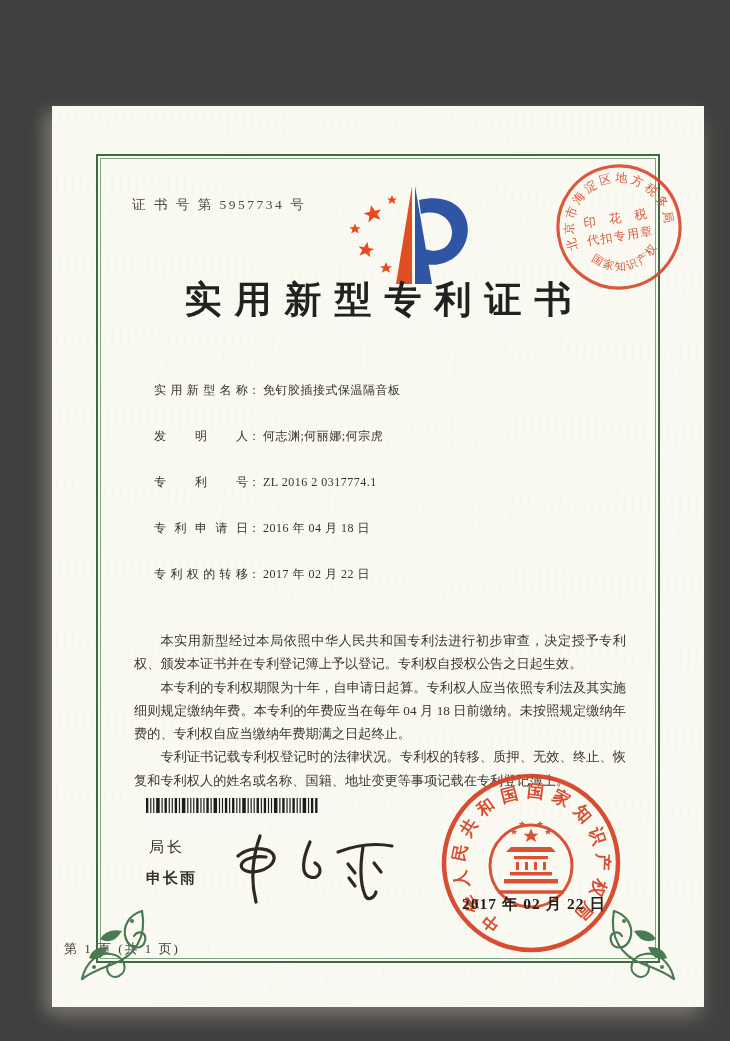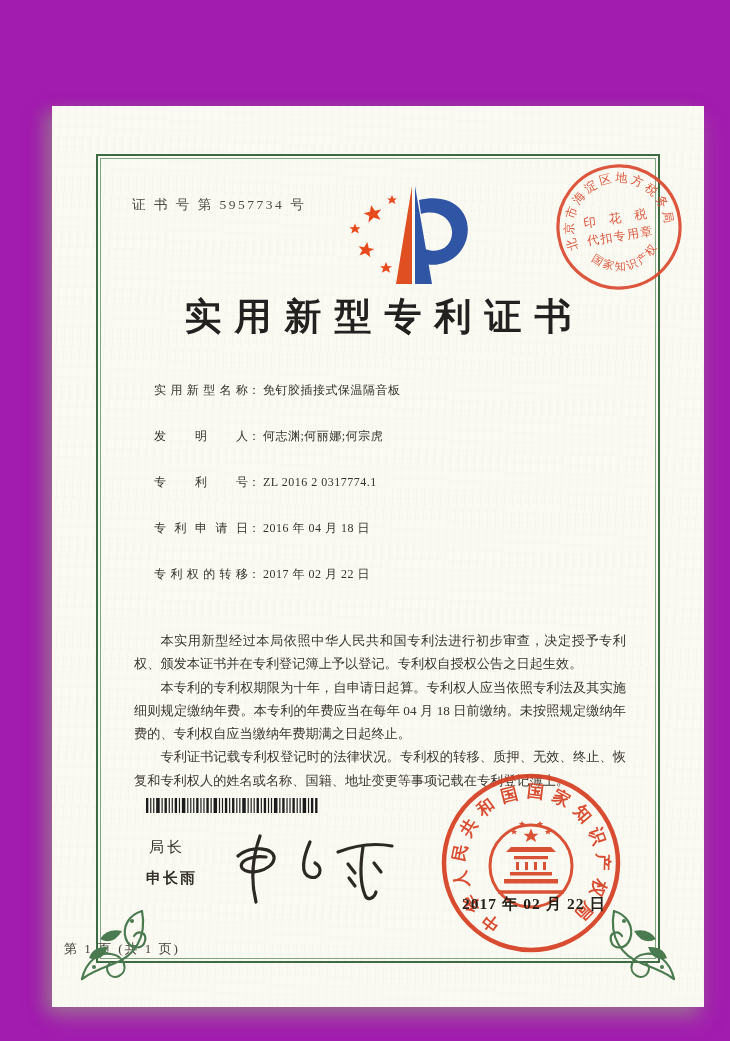--- a/index.html
+++ b/index.html
@@ -1,33 +1,33 @@
 <!DOCTYPE html>
 <html><head>
 <meta charset="utf-8">
 <style>
   html,body{margin:0;padding:0;width:730px;height:1041px;overflow:hidden;
     background:#fbfbf8;font-family:"Liberation Serif","DejaVu Serif",serif;}
-  .photo{position:relative;width:730px;height:1041px;background:#a21caf;}
+  .photo{position:relative;width:730px;height:1041px;background:#404040;}
   .sheet{
     position:absolute;left:52px;top:106px;width:652px;height:901px;
     background-color:#fbfaf2;
     background-image:
       repeating-linear-gradient(93deg, rgba(150,185,150,0.055) 0 1px, rgba(0,0,0,0) 1px 8px),
       repeating-linear-gradient(2deg, rgba(160,195,160,0.045) 0 1px, rgba(0,0,0,0) 1px 10px);
     box-shadow:-9px 5px 14px rgba(148,143,130,.5), 0 12px 20px rgba(160,154,140,.35);
   }
   .frame{position:absolute;left:44px;right:44px;top:48px;bottom:44px;
     border:2px solid #3c6b44;}
   .frame::after{content:"";position:absolute;inset:2px;border:1px solid #7ea581;}
   .cert-number{position:absolute;left:80px;top:90px;font-size:13.5px;color:#4d4a45;
     letter-spacing:2.5px;}
   .logo{position:absolute;left:288px;top:74px;}
   .tax-seal{position:absolute;left:500px;top:54px;transform:rotate(-9deg);opacity:.9;}
-  .title{position:absolute;left:0;right:0;top:186px;text-align:center;
+  .title{position:absolute;left:0;right:0;top:169px;text-align:center;
     font-size:37px;font-weight:bold;color:#222120;letter-spacing:13px;text-indent:13px;}
   .fields{position:absolute;left:82px;top:276px;right:70px;}
   .frow{height:22px;margin-bottom:24px;font-size:12px;color:#36332e;white-space:nowrap;margin-left:20px;}
   .flabel{display:inline-block;width:94px;text-align:justify;text-align-last:justify;
     vertical-align:top;}
   .fvalue{letter-spacing:.5px;}
   .bodytext{position:absolute;left:82px;top:523px;width:492px;font-size:13.2px;
     color:#3a3631;text-align:justify;}
   .bodytext p{margin:0;text-indent:2em;line-height:23.3px;}
   .barcode{position:absolute;left:94px;top:692px;width:174px;height:15px;}

